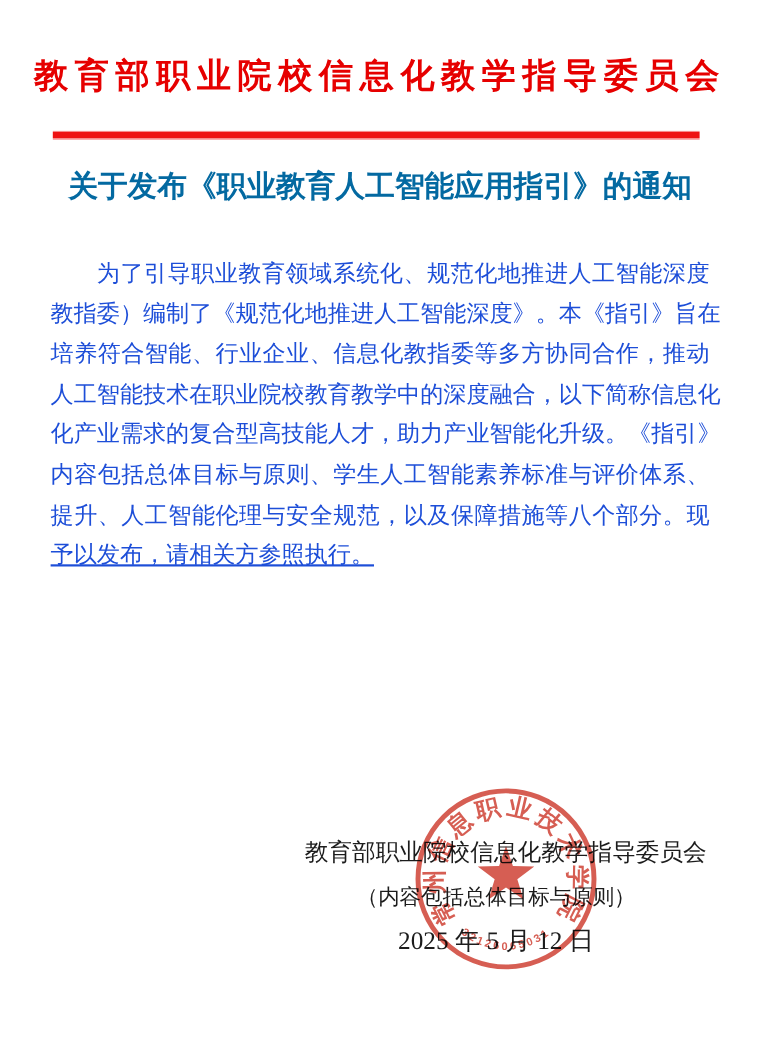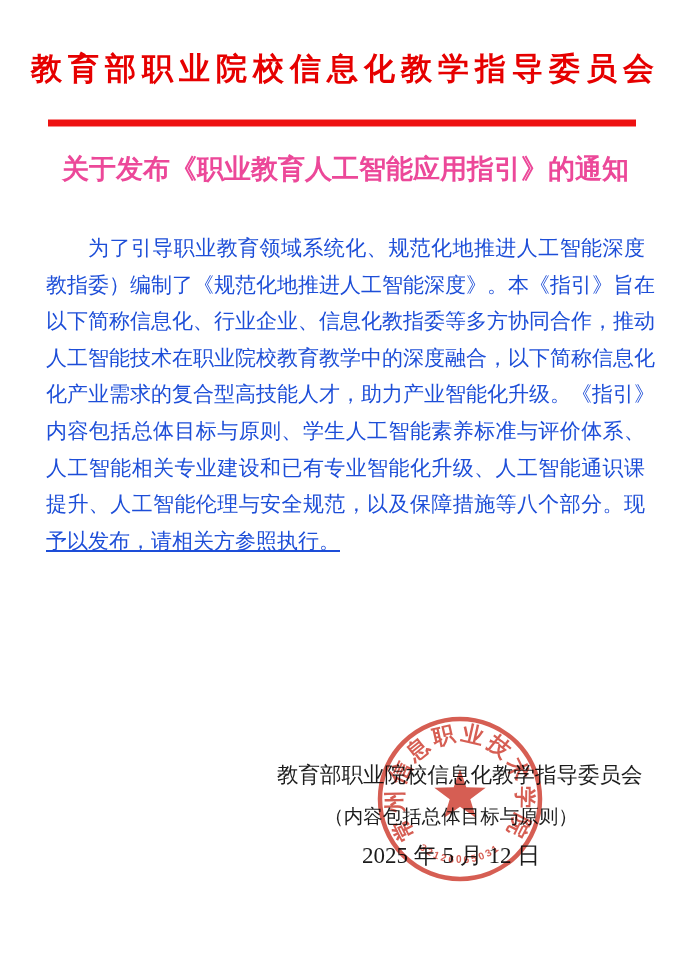--- a/index.html
+++ b/index.html
@@ -29,21 +29,21 @@
       #ee1212 14%, #ee1212 86%,
       #f78a8a 86%, #f78a8a 100%);
   }
   .notice-title {
     position: absolute; top: 151px; left: 0; width: 691px;
     margin: 0;
     text-align: center;
     font-family: "Liberation Serif", serif;
     font-weight: bold;
     font-size: 27px;
-    color: #ec4899;
+    color: #0369a1;
     white-space: nowrap;
   }
   .body-block {
     position: absolute; top: 230px; left: 46px; width: 599px;
     font-size: 21px;
     color: #1d4ed8;
   }
   .body-line {
     line-height: 36.6px;
     height: 36.6px;
@@ -89,25 +89,24 @@
 
 <div class="org-header">教育部职业院校信息化教学指导委员会</div>
 
 <div class="red-rule"></div>
 
 <h1 class="notice-title">关于发布《职业教育人工智能应用指引》的通知</h1>
 
 <div class="body-block">
   <div class="body-line first">为了引导职业教育领域系统化、规范化地推进人工智能深度</div>
   <div class="body-line">教指委）编制了《规范化地推进人工智能深度》。本《指引》旨在</div>
-  <div class="body-line">以下简称信息化、行业企业、信息化教指委等多方协同合作，推动</div>
+  <div class="body-line">培养符合智能、行业企业、信息化教指委等多方协同合作，推动</div>
   <div class="body-line">人工智能技术在职业院校教育教学中的深度融合，以下简称信息化</div>
   <div class="body-line">化产业需求的复合型高技能人才，助力产业智能化升级。《指引》</div>
   <div class="body-line">内容包括总体目标与原则、学生人工智能素养标准与评价体系、</div>
-  <div class="body-line">人工智能相关专业建设和已有专业智能化升级、人工智能通识课</div>
   <div class="body-line">提升、人工智能伦理与安全规范，以及保障措施等八个部分。现</div>
   <div class="body-line last">予以发布，请相关方参照执行。</div>
 </div>
 
 <div class="signature-block">
   <div class="sig-org">教育部职业院校信息化教学指导委员会</div>
   <div class="sig-proxy">（内容包括总体目标与原则）</div>
   <div class="sig-date">2025 年 5 月 12 日</div>
 </div>
 

